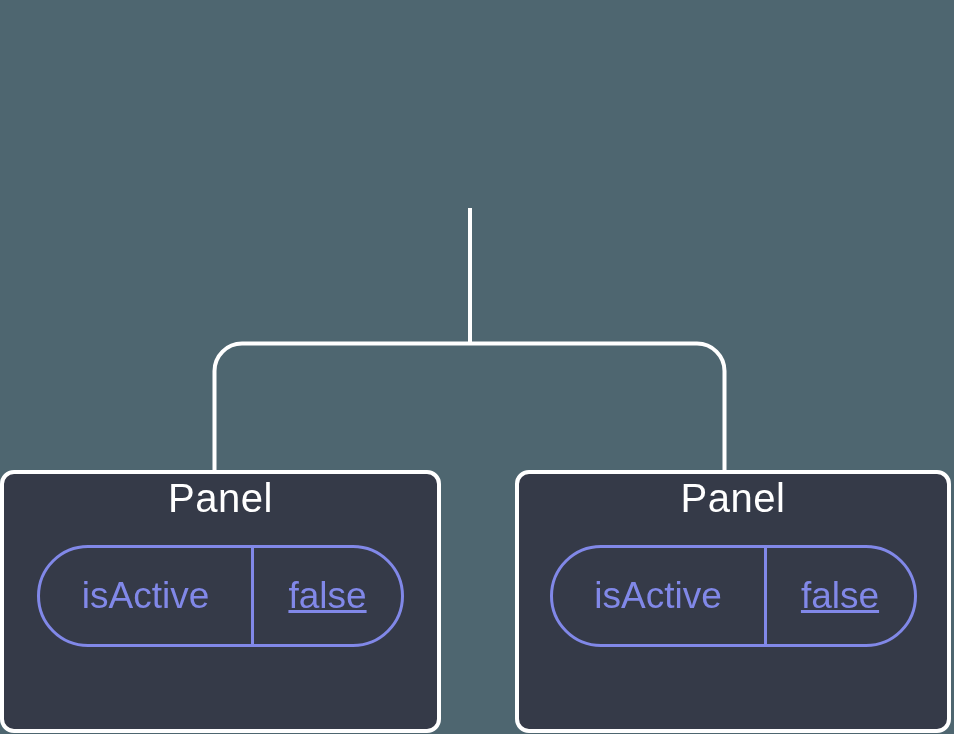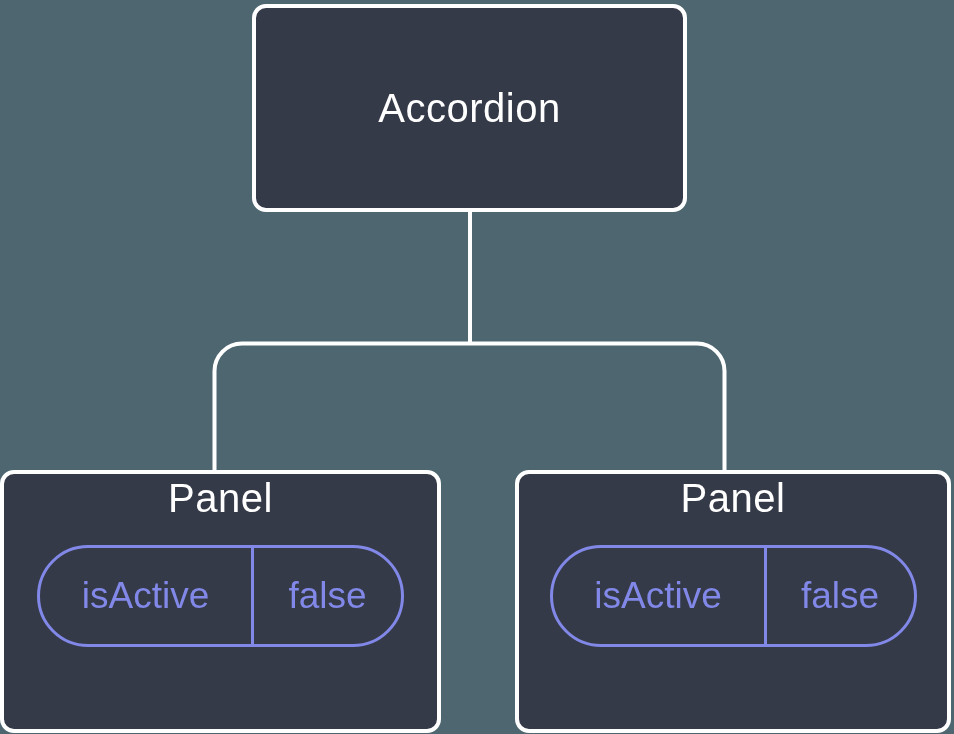--- a/index.html
+++ b/index.html
@@ -74,35 +74,32 @@
   }
   .state-cell {
     display: flex;
     align-items: center;
     justify-content: center;
     font-size: 37px;
     font-weight: 400;
     color: var(--state-accent);
   }
   .state-cell-name  { flex: 0 0 211px; }
-  .state-cell-value { flex: 1 1 auto; border-left: 3px solid var(--state-accent); }
+  .state-cell-value { flex: 1 1 auto; border-left: 3px solid var(--state-accent); text-decoration: underline; }
 </style>
 </head>
 <body>
 
 <div id="canvas">
 
   <svg id="connector-svg" viewBox="0 0 954 734" aria-hidden="true">
     <path d="M470 208 V343.5"></path>
     <path d="M214.5 472 V371 A27.5 27.5 0 0 1 242 343.5 H697 A27.5 27.5 0 0 1 724.5 371 V472"></path>
   </svg>
 
-  <div class="node" id="accordion-node">
-    <div class="node-label">Accordion</div>
-  </div>
 
   <div class="node panel-node" id="panel-node-1">
     <div class="node-label">Panel</div>
     <div class="state-pill">
       <div class="state-cell state-cell-name">isActive</div>
       <div class="state-cell state-cell-value">false</div>
     </div>
   </div>
 
   <div class="node panel-node" id="panel-node-2">

